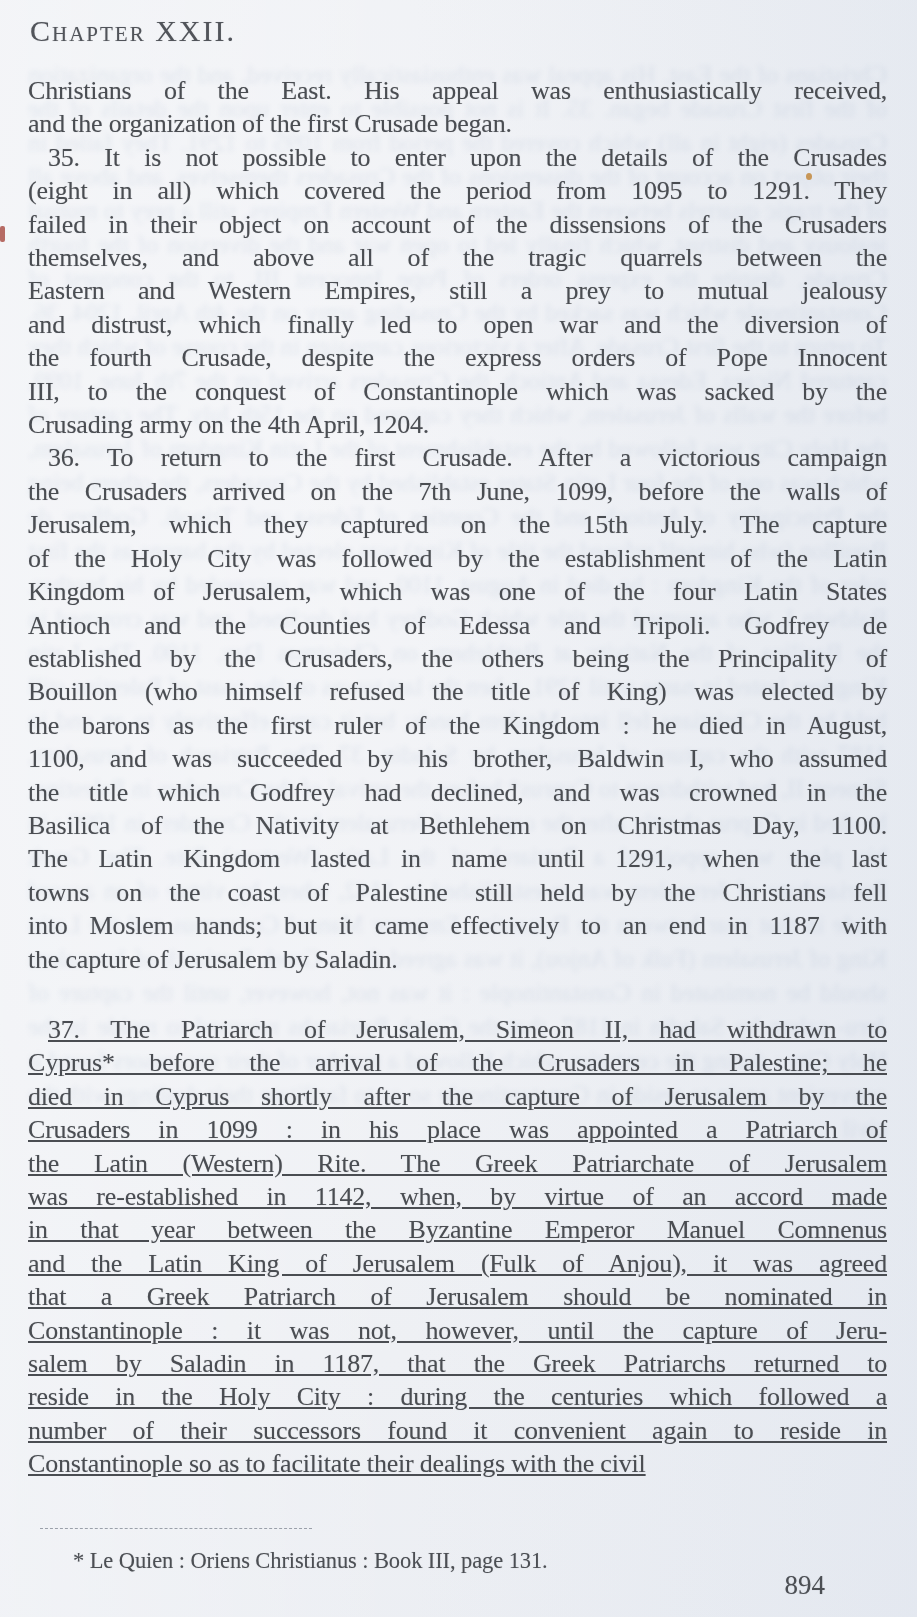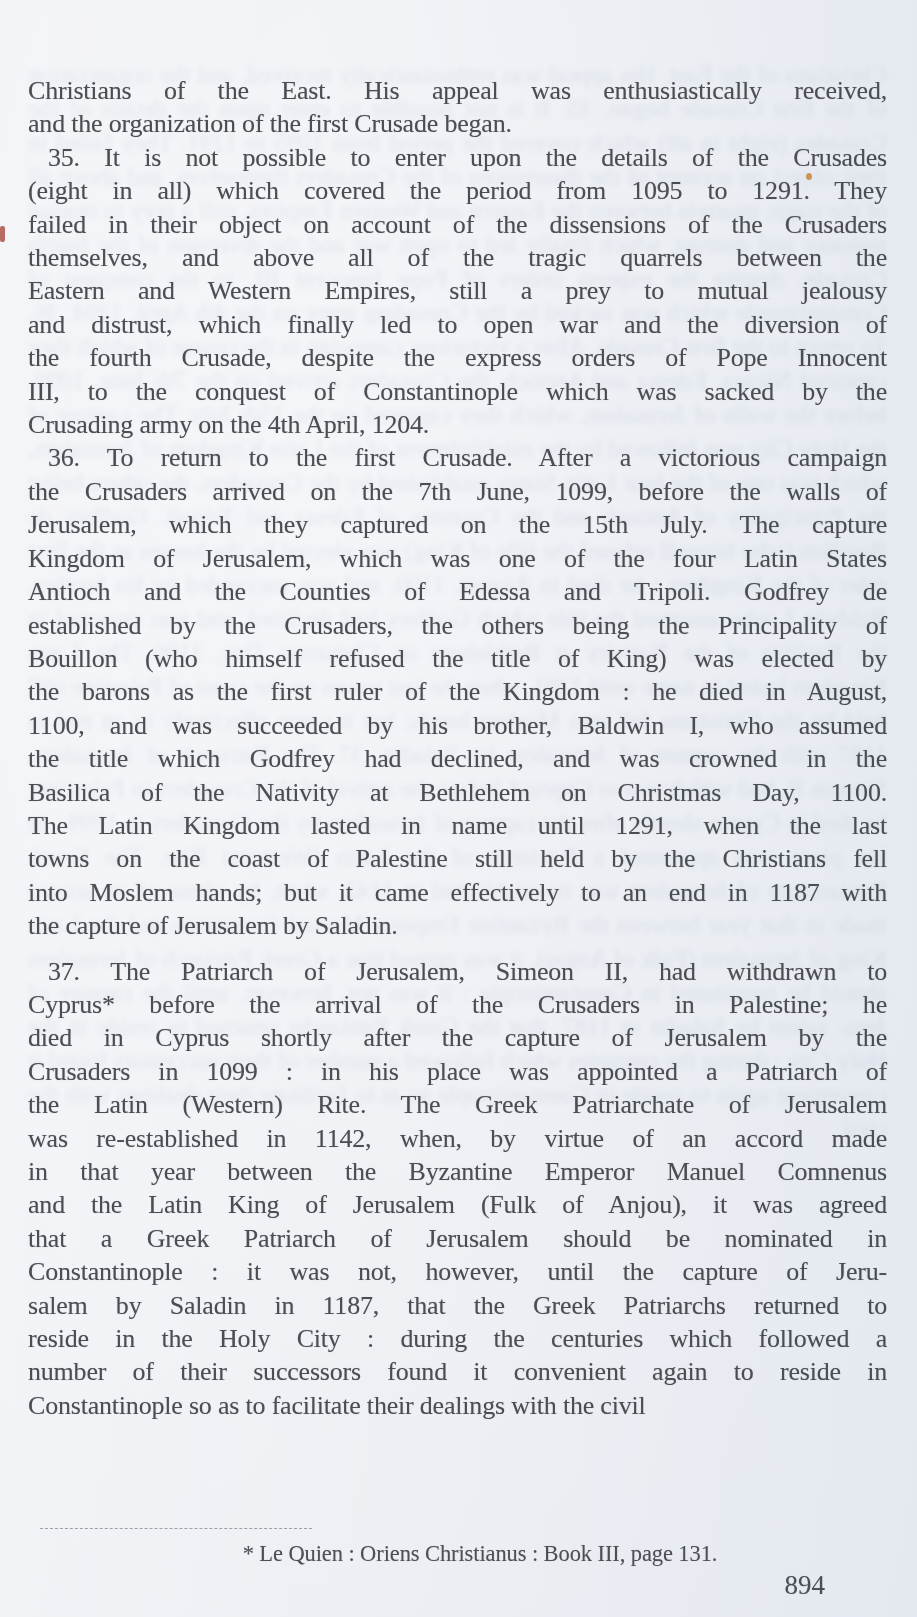--- a/index.html
+++ b/index.html
@@ -48,21 +48,21 @@
     position: absolute;
     left: 28px;
     right: 30px;
     top: 74px;
     font-size: 26px;
     letter-spacing: -0.2px;
     text-shadow: 0 0 1px rgba(80,83,90,0.30);
   }
   .paragraph { margin: 0; }
   .text-block .paragraph:nth-child(3) { }
-  .text-block .paragraph:nth-child(4) { margin-top: 12px; }
+  .text-block .paragraph:nth-child(4) { margin-top: 37px; text-decoration: underline; }
   .line {
     line-height: 33.4px;
     text-align: justify;
     text-align-last: justify;
     white-space: normal;
   }
   .line.last {
     text-align-last: left;
   }
   .line.first-indent {
@@ -74,27 +74,26 @@
     right: 30px;
     top: 1528px;
   }
   .footnote-rule {
     width: 272px;
     margin-left: 12px;
     border-top: 1px dashed #9aa0aa;
     height: 0;
   }
   .footnote-text {
-    margin-top: 12px;
+    margin-top: 19px;
     padding-left: 45px;
     font-size: 22.5px;
     letter-spacing: -0.1px;
     color: #4c4f54;
     text-shadow: 0 0 1px rgba(80,83,90,0.30);
-    text-align: center;
   }
   .page-number {
     position: absolute;
     left: 28px;
     right: 30px;
     top: 1570px;
     text-align: right;
     padding-right: 62px;
     font-size: 27px;
     color: #4c4f54;
@@ -118,20 +117,21 @@
     border-radius: 50%;
   }
 </style>
 </head>
 <body>
 
 <div class="paper">
 
   <div class="ghost" aria-hidden="true">Christians of the East.  His appeal was enthusiastically received, and the organization of the first Crusade began. 35. It is not possible to enter upon the details of the Crusades (eight in all) which covered the period from 1095 to 1291.  They failed in their object on account of the dissensions of the Crusaders themselves, and above all of the tragic quarrels between the Eastern and Western Empires, still a prey to mutual jealousy and distrust, which finally led to open war and the diversion of the fourth Crusade, despite the express orders of Pope Innocent III, to the conquest of Constantinople which was sacked by the Crusading army on the 4th April, 1204. 36. To return to the first Crusade.  After a victorious campaign in the course of which they captured Nicaea, Edessa and Antioch, the Crusaders arrived on the 7th June, 1099, before the walls of Jerusalem, which they captured on the 15th July.  The capture of the Holy City was followed by the establishment of the Latin Kingdom of Jerusalem, which was one of the four Latin States established by the Crusaders, the others being the Principality of Antioch and the Counties of Edessa and Tripoli.  Godfrey de Bouillon (who himself refused the title of King) was elected by the barons as the first ruler of the Kingdom :  he died in August, 1100, and was succeeded by his brother, Baldwin I, who assumed the title which Godfrey had declined, and was crowned in the Basilica of the Nativity at Bethlehem on Christmas Day, 1100. The Latin Kingdom lasted in name until 1291, when the last towns on the coast of Palestine still held by the Christians fell into Moslem hands;  but it came effectively to an end in 1187 with the capture of Jerusalem by Saladin. 37. The Patriarch of Jerusalem, Simeon II, had withdrawn to Cyprus* before the arrival of the Crusaders in Palestine;  he died in Cyprus shortly after the capture of Jerusalem by the Crusaders in 1099 :  in his place was appointed a Patriarch of the Latin (Western) Rite.  The Greek Patriarchate of Jerusalem was re-established in 1142, when, by virtue of an accord made in that year between the Byzantine Emperor Manuel Comnenus and the Latin King of Jerusalem (Fulk of Anjou), it was agreed that a Greek Patriarch  of Jerusalem should be nominated in Constantinople :  it was not, however, until the capture of Jeru- salem by Saladin in 1187, that the Greek Patriarchs returned to reside in the Holy City :  during the centuries which followed a number of their successors found it convenient again to reside in Constantinople so as to facilitate their dealings with the civil</div>
 
+  <div class="heading">Chapter XXII.</div>
 
   <div class="text-block">
       <div class="paragraph">
         <div class="line">Christians of the East.  His appeal was enthusiastically received,</div>
         <div class="line last">and the organization of the first Crusade began.</div>
       </div>
       <div class="paragraph">
         <div class="line first-indent">35. It is not possible to enter upon the details of the Crusades</div>
         <div class="line">(eight in all) which covered the period from 1095 to 1291.  They</div>
         <div class="line">failed in their object on account of the dissensions of the Crusaders</div>
@@ -139,20 +139,21 @@
         <div class="line">Eastern and Western Empires, still a prey to mutual jealousy</div>
         <div class="line">and distrust, which finally led to open war and the diversion of</div>
         <div class="line">the fourth Crusade, despite the express orders of Pope Innocent</div>
         <div class="line">III, to the conquest of Constantinople which was sacked by the</div>
         <div class="line last">Crusading army on the 4th April, 1204.</div>
       </div>
       <div class="paragraph">
         <div class="line first-indent">36. To return to the first Crusade.  After a victorious campaign</div>
         <div class="line">the Crusaders arrived on the 7th June, 1099, before the walls of</div>
         <div class="line">Jerusalem, which they captured on the 15th July.  The capture</div>
+        <div class="line">of the Holy City was followed by the establishment of the Latin</div>
         <div class="line">Kingdom of Jerusalem, which was one of the four Latin States</div>
         <div class="line">Antioch and the Counties of Edessa and Tripoli.  Godfrey de</div>
         <div class="line">established by the Crusaders, the others being the Principality of</div>
         <div class="line">Bouillon (who himself refused the title of King) was elected by</div>
         <div class="line">the barons as the first ruler of the Kingdom :  he died in August,</div>
         <div class="line">1100, and was succeeded by his brother, Baldwin I, who assumed</div>
         <div class="line">the title which Godfrey had declined, and was crowned in the</div>
         <div class="line">Basilica of the Nativity at Bethlehem on Christmas Day, 1100.</div>
         <div class="line">The Latin Kingdom lasted in name until 1291, when the last</div>
         <div class="line">towns on the coast of Palestine still held by the Christians fell</div>

